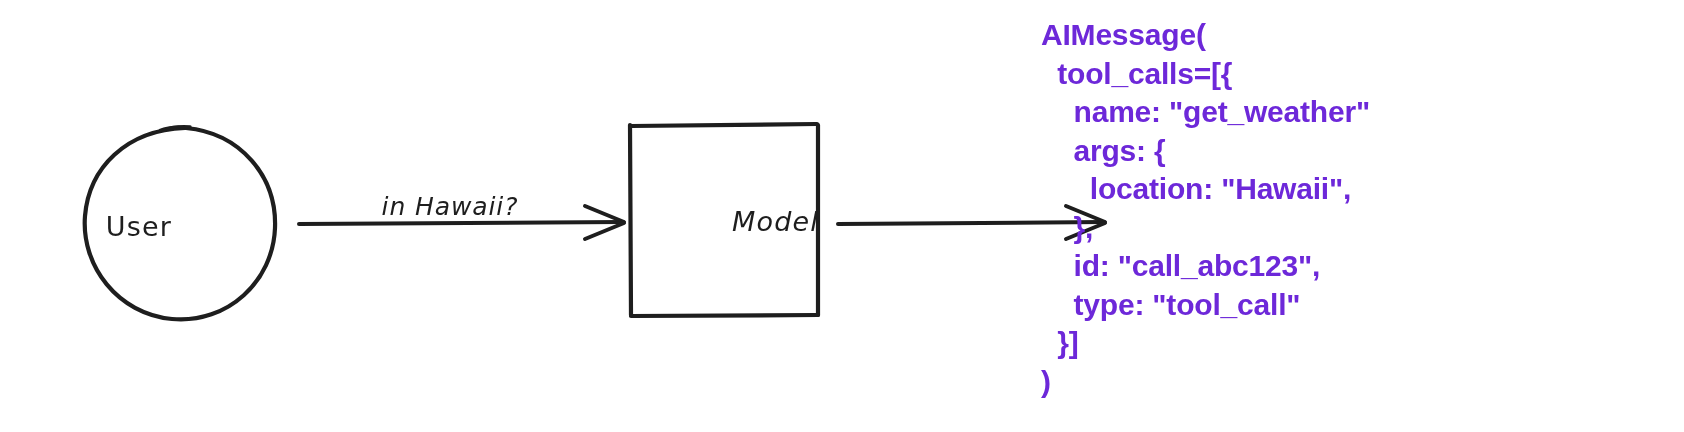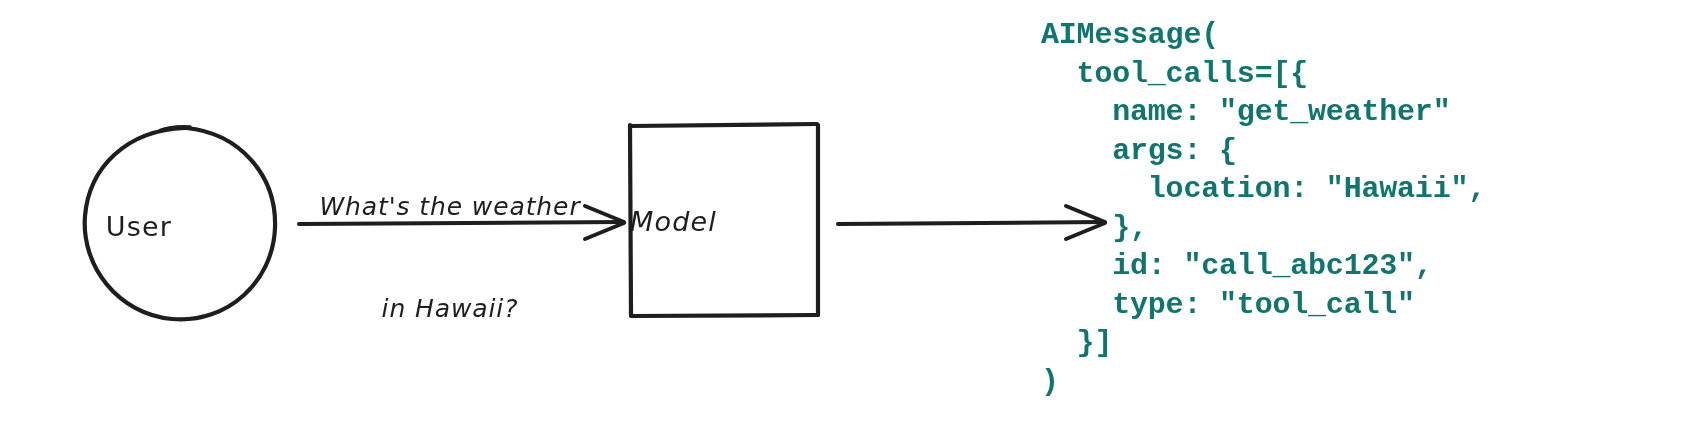--- a/index.html
+++ b/index.html
@@ -41,21 +41,21 @@
     top: 211px;
     width: 278px;
     text-align: center;
     font-size: 27px;
     letter-spacing: 1.2px;
   }
   #model-label {
     left: 630px;
     top: 206px;
     width: 189px;
-    text-align: left;
+    text-align: right;
     font-size: 27px;
     font-style: italic;
     letter-spacing: 1.2px;
   }
   #edge-label {
     left: 285px;
     top: 122px;
     width: 330px;
     text-align: center;
     font-size: 25px;
@@ -65,25 +65,25 @@
   }
   #edge-label .edge-line {
     display: block;
   }
 
   
   #code-block {
     position: absolute;
     left: 1041px;
     top: 16px;
-    font-family: Liberation Mono, monospace;
+    font-family: Liberation Sans, sans-serif;
     font-size: 30px;
     line-height: 38.5px;
     font-weight: 700;
-    color: #0f766e;
+    color: #6d28d9;
     white-space: pre;
     letter-spacing: -0.2px;
   }
   #code-block .code-line {
     display: block;
     white-space: pre;
   }
 </style>
 </head>
 <body>
@@ -120,19 +120,18 @@
       <path d="M 1066 206 L 1105 222" fill="none" stroke="#1e1e1e" stroke-width="4" stroke-linecap="round"></path>
       <path d="M 1066 239 L 1105 223" fill="none" stroke="#1e1e1e" stroke-width="4" stroke-linecap="round"></path>
     </g>
   </svg>
 
   <div class="hand" id="user-label">User</div>
 
   <div class="hand" id="model-label">Model</div>
 
   <div class="hand" id="edge-label">
-    <span class="edge-line">What's the weather</span>
     <span class="edge-line">in Hawaii?</span>
   </div>
 
   <div id="code-block"><span class="code-line">AIMessage(</span><span class="code-line">  tool_calls=[{</span><span class="code-line">    name: "get_weather"</span><span class="code-line">    args: {</span><span class="code-line">      location: "Hawaii",</span><span class="code-line">    },</span><span class="code-line">    id: "call_abc123",</span><span class="code-line">    type: "tool_call"</span><span class="code-line">  }]</span><span class="code-line">)</span></div>
 
 </div>
 
 </body></html>

